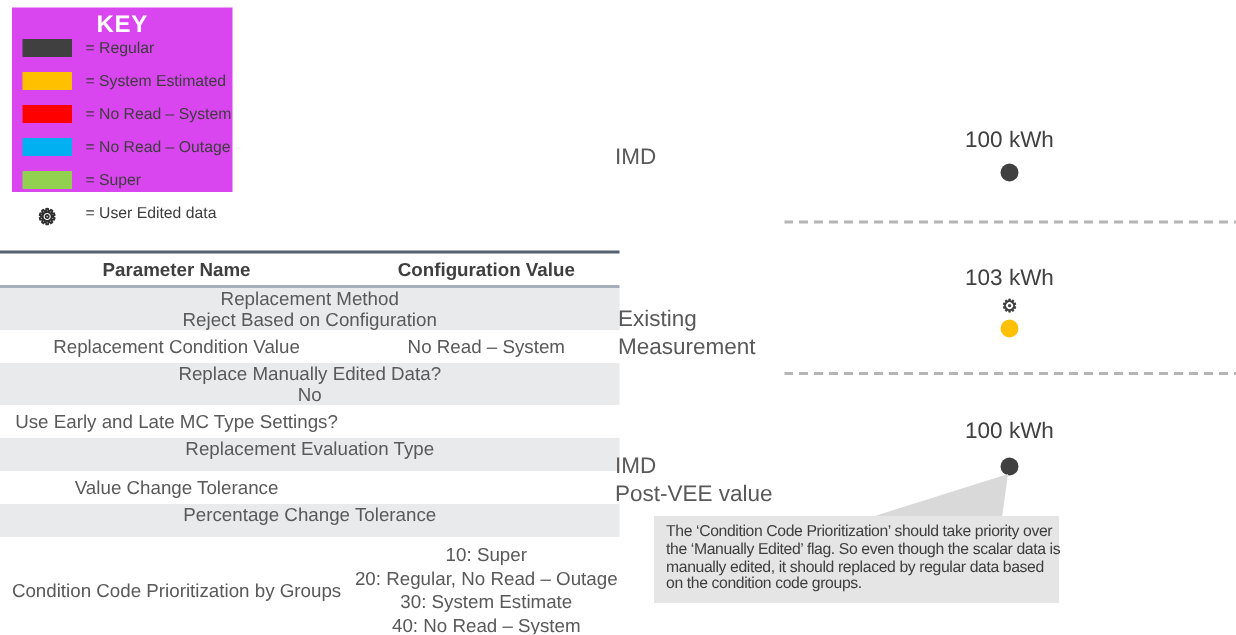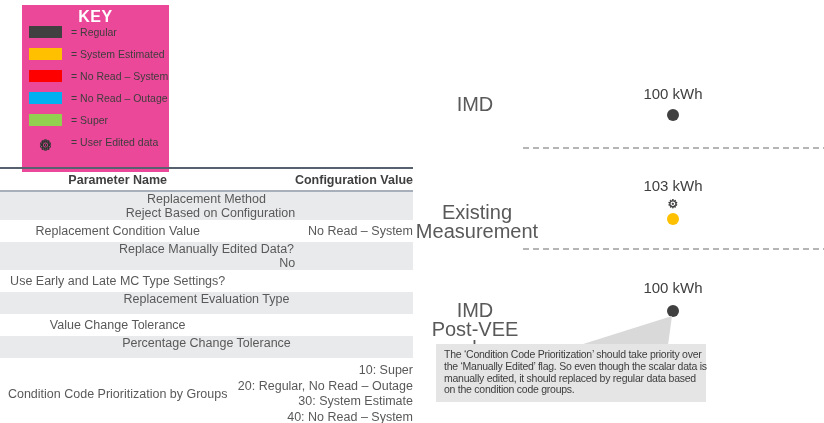--- a/index.html
+++ b/index.html
@@ -1,43 +1,43 @@
 <!DOCTYPE html>
 <html><head>
 <meta charset="utf-8">
 <style>
   html,body{margin:0;padding:0;background:#fff;}
   .canvas{position:relative;width:824px;height:423px;background:#fff;overflow:hidden;
           font-family:"Liberation Sans","DejaVu Sans",sans-serif;}
 
   
-  .key{position:absolute;left:22px;top:5px;width:147px;height:167px;background:#ec4899;}
+  .key{position:absolute;left:8px;top:5px;width:147px;height:123px;background:#d946ef;}
   .key-title{text-align:center;color:#fff;font-weight:bold;font-size:16px;margin-top:3px;letter-spacing:.5px;}
   .key-item{display:flex;align-items:flex-start;height:22px;padding-left:7px;}
   .swatch{width:33px;height:12px;flex:0 0 33px;}
   .gear-slot{width:33px;flex:0 0 33px;text-align:center;}
   .key-gear{font-size:14px;color:#fff;-webkit-text-stroke:1.2px #2e2e2e;line-height:1;}
   .key-label{margin-left:9px;font-size:10.5px;color:#3d3d3d;white-space:nowrap;}
 
   
   .tbl{position:absolute;left:0;top:167px;width:413px;
        border-top:2px solid #57606e;border-bottom:2px solid #8b9db5;
        font-size:12.5px;color:#595959;}
   .tr{display:flex;align-items:center;min-height:22px;}
   .tr.head{min-height:21px;border-bottom:2px solid #a6afba;color:#3f3f3f;font-weight:bold;}
   .tr.band{background:#e9eaec;flex-direction:column;}
   .c1{width:57%;text-align:center;}
-  .c2{width:43%;text-align:right;}
+  .c2{width:43%;text-align:center;}
   .tr.multi{padding:5px 0;}
   .tr.multi .c2 div{line-height:15.5px;}
 
   
   .dash{position:absolute;left:523px;width:301px;height:2px;
         background:repeating-linear-gradient(90deg,#b5b5b5 0 6px,transparent 6px 10px);}
-  .sec-label{position:absolute;width:130px;text-align:center;font-size:20px;
+  .sec-label{position:absolute;width:130px;text-align:left;font-size:15px;
              line-height:19px;color:#595959;}
   .val{position:absolute;width:100px;text-align:center;font-size:15px;color:#404040;white-space:nowrap;}
   .dot{position:absolute;width:12px;height:12px;border-radius:50%;}
   .diag-gear{position:absolute;width:16px;text-align:center;font-size:12px;line-height:1;
              color:#3a3a3a;-webkit-text-stroke:.4px #3a3a3a;}
 
   .wedge{position:absolute;left:575px;top:314px;}
   .callout{position:absolute;left:436px;top:344px;width:270px;background:#e5e5e5;
            padding:5px 8px 6px 8px;box-sizing:border-box;color:#3d3d3d;}
   .callout div{font-size:10.5px;line-height:11.8px;letter-spacing:-0.25px;white-space:nowrap;}

